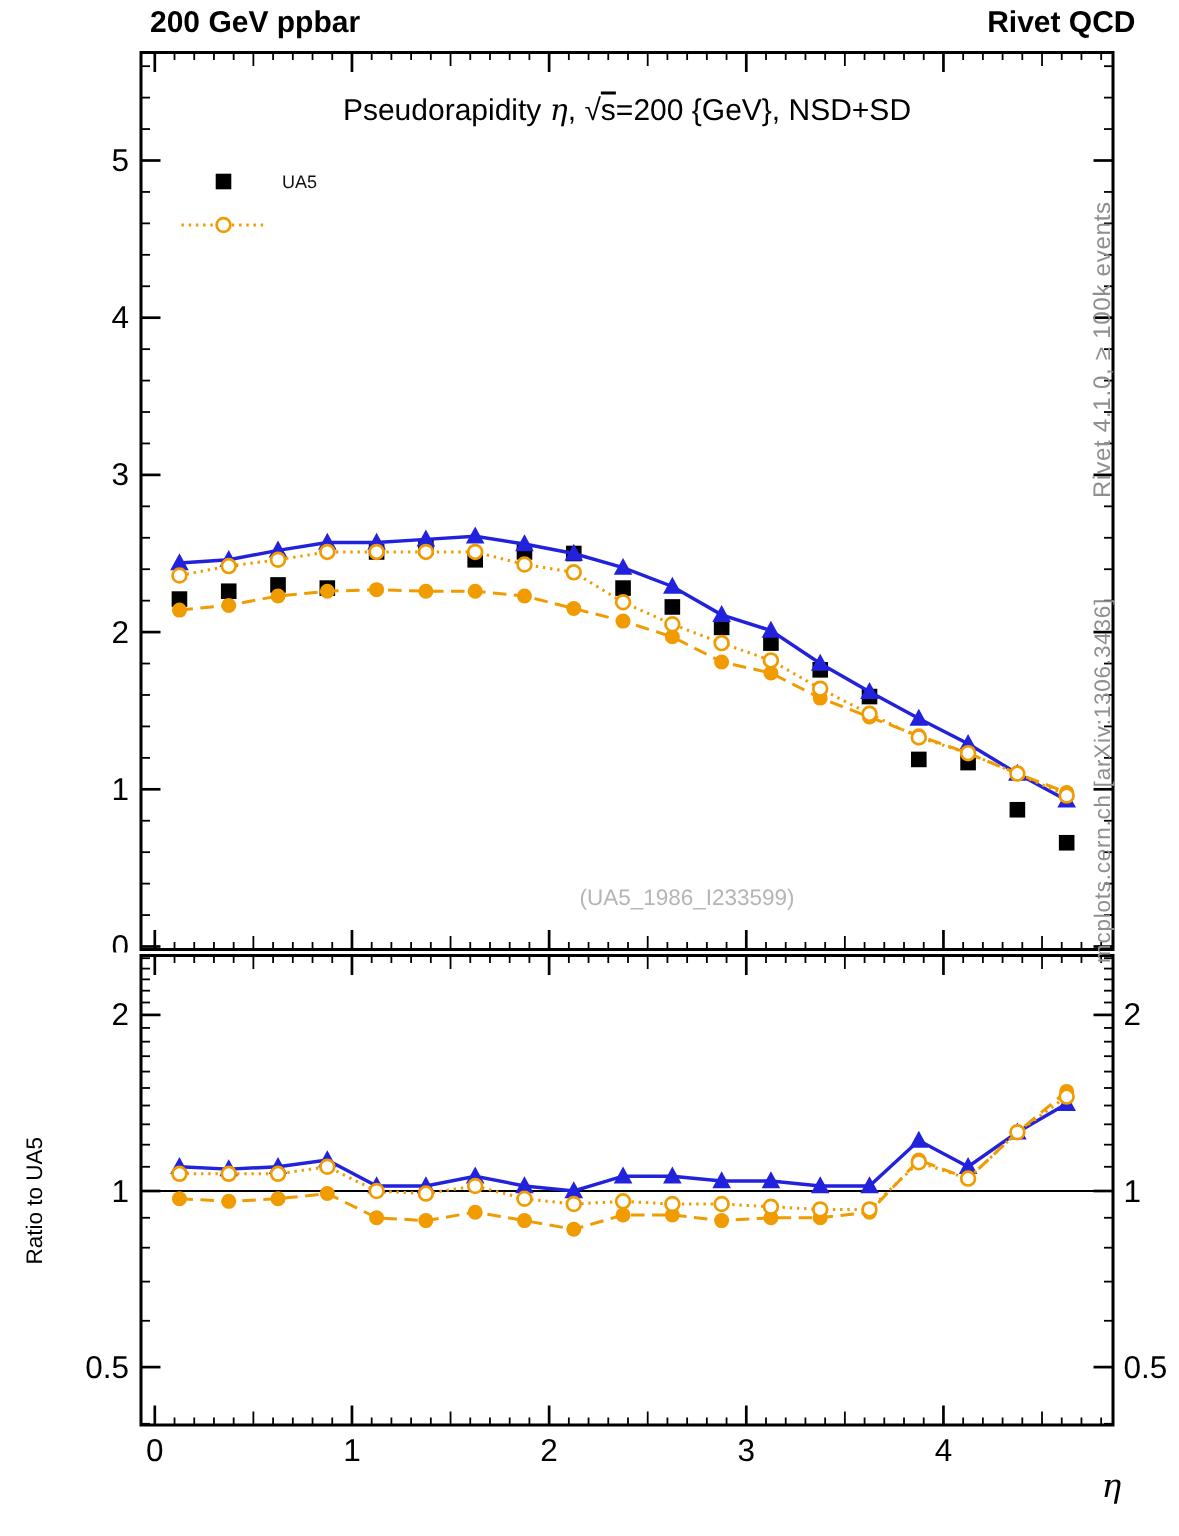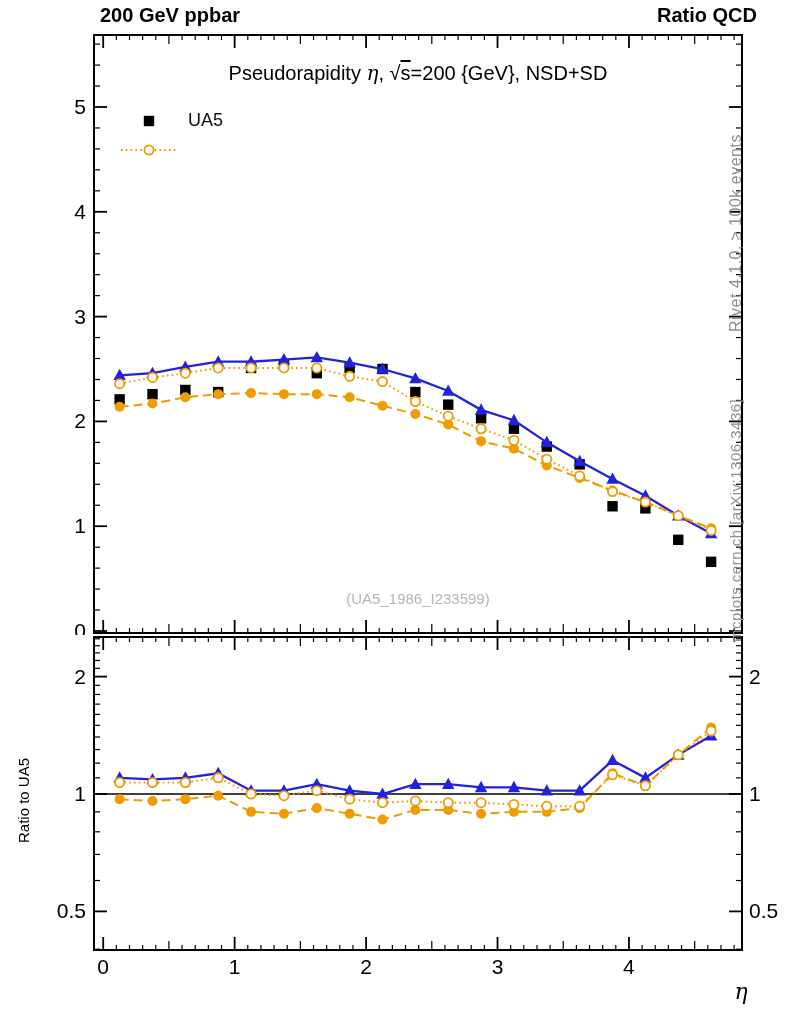--- a/index.html
+++ b/index.html
@@ -12,26 +12,26 @@
   .greek{font-family:"DejaVu Serif",serif;font-style:italic;}
   .ovl{text-decoration:overline;}
   .sub{font-size:13px;vertical-align:-5px;}
   #plot-title{left:94px;width:648px;top:61px;text-align:center;font-size:20px;}
   #header-left{left:100px;top:4px;}
   #header-right{right:29px;top:4px;}
   #ylabel-top{left:6px;top:94px;font-size:21px;line-height:24px;}
   #ylabel-ratio{left:32px;top:826px;font-size:15px;line-height:17px;color:#000;}
   #side-rivet{left:745px;top:314px;font-size:16px;line-height:18px;color:#8f8f8f;letter-spacing:.5px;}
   #side-mcplots{left:745px;top:624px;font-size:15px;line-height:18px;color:#8f8f8f;letter-spacing:.5px;}
-  #watermark{left:94px;width:648px;top:590px;text-align:center;font-size:15px;color:#b5b5b5;}
+  #watermark{left:94px;width:648px;top:590px;text-align:center;font-size:15px;color:#b5b5b5;padding-left:40px;}
   #xlabel-eta{left:726px;top:979px;width:30px;text-align:center;font-size:22px;}
   #legend{position:absolute;left:118px;top:108px;}
   .lrow{display:flex;align-items:center;height:25px;}
   .lrow:first-child{margin-bottom:4px;}
-  .llab{margin-left:8px;font-size:18px;color:#111;}
+  .llab{margin-left:8px;font-size:12px;color:#111;}
 </style>
 </head>
 <body>
 
 <div id="app">
 
   <svg id="plot-svg" width="786" height="1024">
       <defs>
         <clipPath id="topclip">
           <rect x="0" y="0" width="786" height="635"></rect>
@@ -514,21 +514,21 @@
         <circle cx="546.8113590263691" cy="806.2916500639653" r="4.6" fill="#fff" stroke="#f09b00" stroke-width="1.8"></circle>
         <circle cx="579.6713995943204" cy="806.2916500639653" r="4.6" fill="#fff" stroke="#f09b00" stroke-width="1.8"></circle>
         <circle cx="612.5314401622717" cy="774.8049711586292" r="4.6" fill="#fff" stroke="#f09b00" stroke-width="1.8"></circle>
         <circle cx="645.3914807302231" cy="785.7361733627241" r="4.6" fill="#fff" stroke="#f09b00" stroke-width="1.8"></circle>
         <circle cx="678.2515212981745" cy="754.8554874041505" r="4.6" fill="#fff" stroke="#f09b00" stroke-width="1.8"></circle>
         <circle cx="711.1115618661257" cy="731.0664791283598" r="4.6" fill="#fff" stroke="#f09b00" stroke-width="1.8"></circle>
       </g>
     </svg>
 
   <div id="header-left" class="abs h20">200 GeV ppbar</div>
-  <div id="header-right" class="abs h20">Ratio QCD</div>
+  <div id="header-right" class="abs h20">Rivet QCD</div>
 
   <div id="plot-title" class="abs"><span>Pseudorapidity </span><span class="greek">η</span><span>, </span><span>√</span><span class="ovl">s</span><span>=200 {GeV}, NSD+SD</span></div>
 
   <div id="ylabel-top" class="vrot"><span class="sub">ch</span></div>
 
   <div id="ylabel-ratio" class="vrot">Ratio to UA5</div>
 
   <div id="side-rivet" class="vrot">Rivet 4.1.0, ≥ 100k events</div>
   <div id="side-mcplots" class="vrot">mcplots.cern.ch [arXiv:1306.3436]</div>
 

